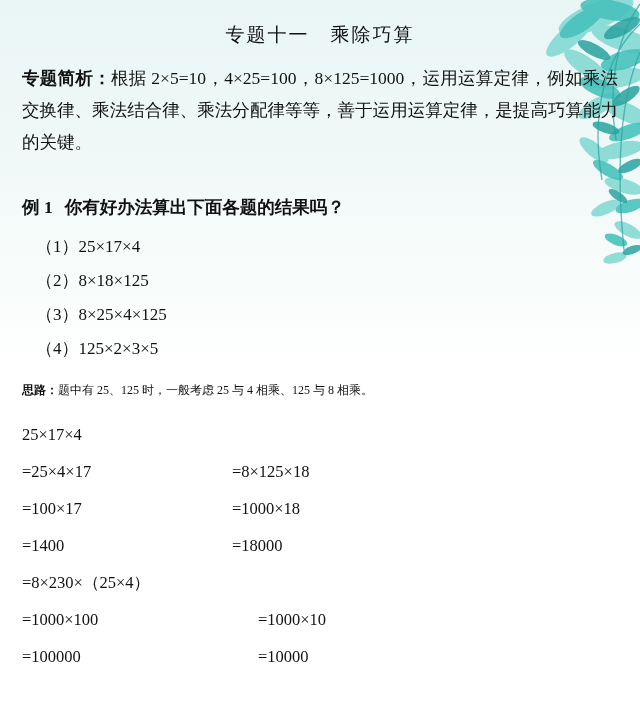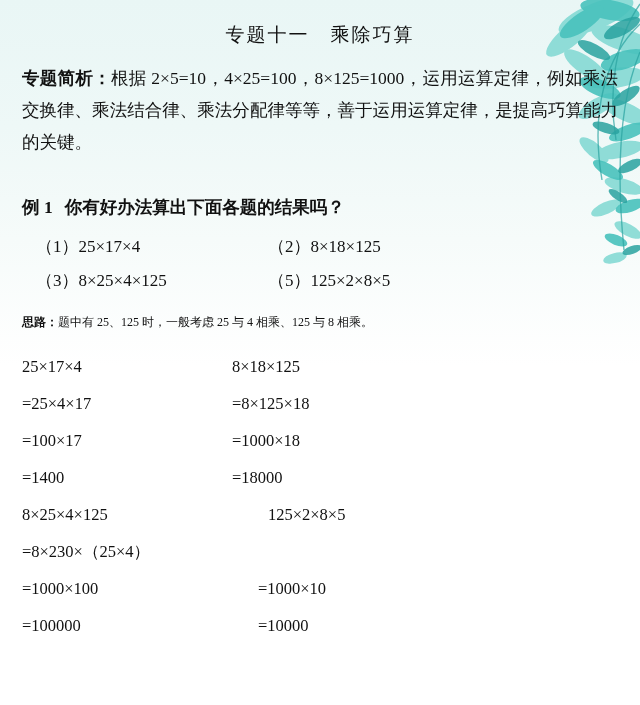--- a/index.html
+++ b/index.html
@@ -67,20 +67,21 @@
     margin-right: 12px;
   }
   .example-head .q {
     font-weight: bold;
   }
   .items-row {
     display: flex;
     font-size: 17px;
     line-height: 34px;
     color: #111111;
+    flex-direction: column;
   }
   .items-row .cell {
     width: 232px;
     padding-left: 14px;
     box-sizing: border-box;
   }
   .thought {
     font-size: 12px;
     line-height: 32px;
     color: #111111;
@@ -175,51 +176,46 @@
     <div class="example-head">
       <span class="tag">例 1</span><span class="q">你有好办法算出下面各题的结果吗？</span>
     </div>
 
     <div class="items-row">
       <div class="cell">（1）25×17×4</div>
       <div class="cell">（2）8×18×125</div>
     </div>
     <div class="items-row">
       <div class="cell">（3）8×25×4×125</div>
-      <div class="cell">（5）125×2×8×5</div>
+      <div class="cell">（4）125×2×3×5</div>
     </div>
 
     <div class="thought">
       <span class="lead">思路：</span><span>题中有 25、125 时，一般考虑 25 与 4 相乘、125 与 8 相乘。</span>
     </div>
 
     <div class="work">
 
       <div class="work-row">
         <div class="col left indent-1">25×17×4</div>
-        <div class="col right indent-2">8×18×125</div>
       </div>
       <div class="work-row">
         <div class="col left indent-1">=25×4×17</div>
         <div class="col right indent-2">=8×125×18</div>
       </div>
       <div class="work-row">
         <div class="col left">=100×17</div>
         <div class="col right indent-2">=1000×18</div>
       </div>
       <div class="work-row">
         <div class="col left">=1400</div>
         <div class="col right indent-2">=18000</div>
       </div>
 
       <div class="work-row">
-        <div class="col left indent-1">8×25×4×125</div>
-        <div class="col right" style="padding-left:36px;">125×2×8×5</div>
-      </div>
-      <div class="work-row">
         <div class="col left">=8×230×（25×4）</div>
       </div>
       <div class="work-row">
         <div class="col left">=1000×100</div>
         <div class="col right" style="padding-left:26px;">=1000×10</div>
       </div>
       <div class="work-row">
         <div class="col left">=100000</div>
         <div class="col right" style="padding-left:26px;">=10000</div>
       </div>

